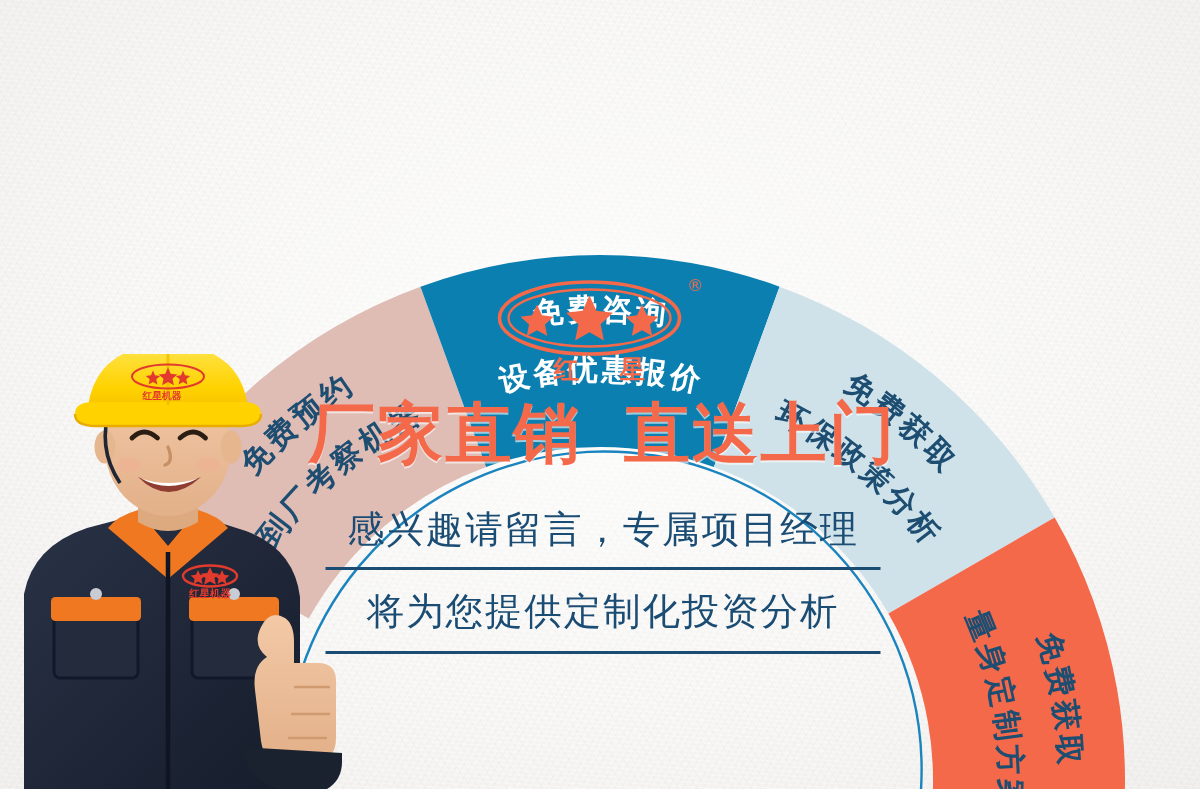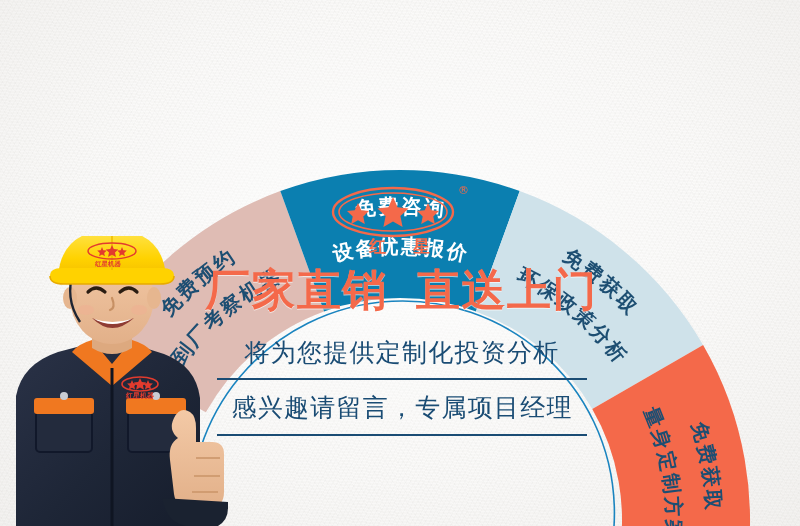--- a/index.html
+++ b/index.html
@@ -183,22 +183,22 @@
           <polygon points="101,21 104.3,28.2 112,29.1 106.3,34.4 107.8,42 101,38.2 94.2,42 95.7,34.4 90,29.1 97.7,28.2"></polygon>
         </g>
         <text x="131" y="12" font-size="11" font-family="DejaVu Sans, sans-serif" fill="#f4694a">®</text>
         <text x="42" y="70" font-size="17" font-weight="700" font-family="DejaVu Sans, sans-serif" fill="#f4694a" id="brand-a">红</text>
         <text x="86" y="70" font-size="17" font-weight="700" font-family="DejaVu Sans, sans-serif" fill="#f4694a" id="brand-b">星</text>
       </svg>
     </div>
 
     <div class="headline">厂家直销  直送上门</div>
 
+    <div class="subline">感兴趣请留言，专属项目经理</div>
     <div class="subline">将为您提供定制化投资分析</div>
-    <div class="subline">感兴趣请留言，专属项目经理</div>
   </div>
 
   <div class="worker">
     <svg width="230" height="290" viewBox="0 0 230 290" xmlns="http://www.w3.org/2000/svg">
       <defs>
         <linearGradient id="skin" x1="0" y1="0" x2="0" y2="1">
           <stop offset="0%" stop-color="#f3c9a6"></stop>
           <stop offset="100%" stop-color="#e2b089"></stop>
         </linearGradient>
         <linearGradient id="helm" x1="0" y1="0" x2="0" y2="1">

